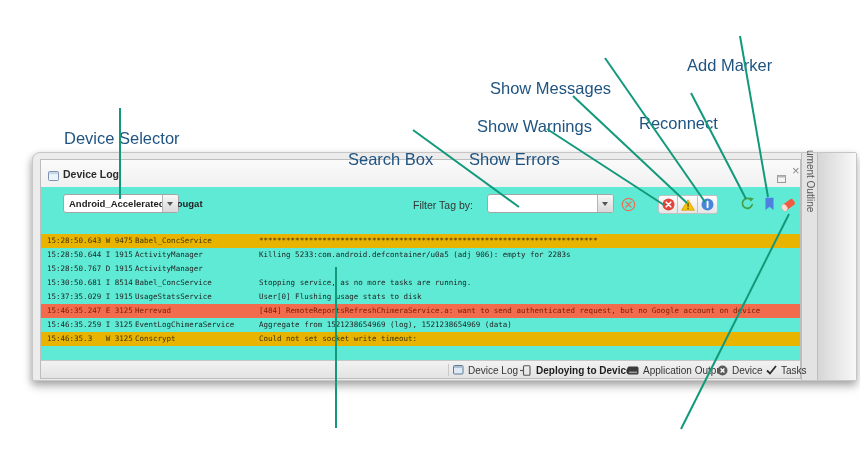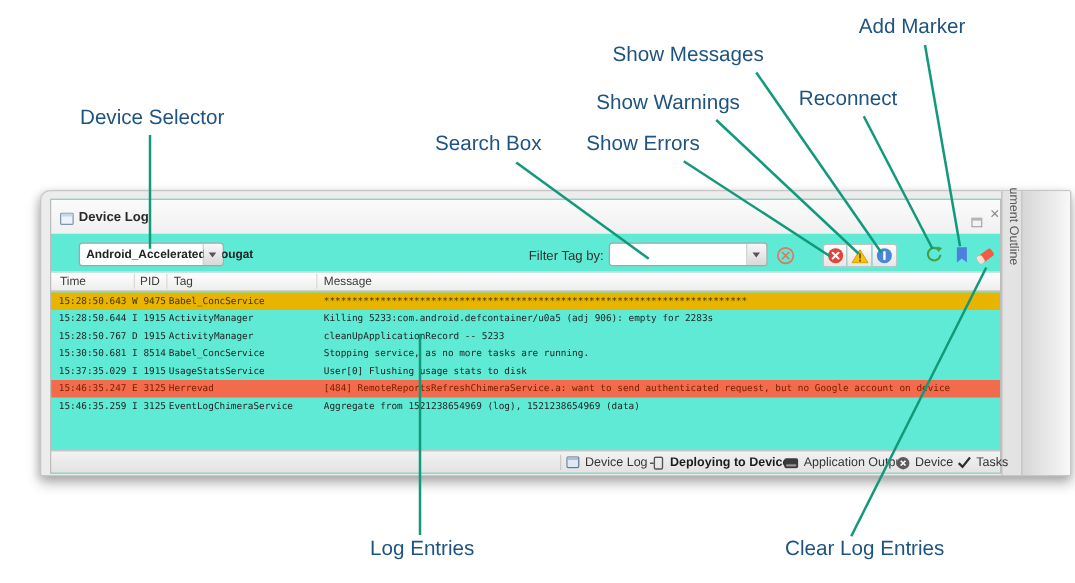--- a/index.html
+++ b/index.html
@@ -28,21 +28,21 @@
   .close-btn{position:absolute;left:751px;top:4px;font-size:13px;color:#8a8a8a;line-height:13px;}
 
   
   .dd{position:absolute;left:22px;top:34px;width:116px;height:19px;background:#fff;
       border:1px solid #a5a5a5;border-radius:3px;box-sizing:border-box;}
   .dd-text{position:absolute;left:5px;top:3px;font-size:9.5px;font-weight:bold;color:#222;white-space:nowrap;}
   .dd-btn{position:absolute;right:0;top:0;width:15px;height:100%;
       background:linear-gradient(#f8f8f8,#d9d9d9);border-left:1px solid #b5b5b5;border-radius:0 2px 2px 0;}
   .tri{position:absolute;left:4px;top:7px;width:0;height:0;
       border-left:3.5px solid transparent;border-right:3.5px solid transparent;border-top:4px solid #555;}
-  .filter-label{position:absolute;left:372px;top:39px;width:70px;text-align:right;
+  .filter-label{position:absolute;left:372px;top:39px;width:70px;text-align:left;
       font-size:10.5px;color:#333;}
   .combo{position:absolute;left:446px;top:34px;width:127px;height:19px;background:#fff;
       border:1px solid #a5a5a5;border-radius:3px;box-sizing:border-box;}
   .icon-abs{position:absolute;}
   .btn-group{position:absolute;left:617px;top:35px;display:flex;}
   .tgl{width:20px;height:19px;background:linear-gradient(#fdfdfd,#e6e6e6);
       border:1px solid #c2c2c2;border-left-width:0;display:flex;align-items:center;justify-content:center;box-sizing:border-box;}
   .tgl:first-child{border-left-width:1px;border-radius:3px 0 0 3px;}
   .tgl:last-child{border-radius:0 3px 3px 0;}
 
@@ -63,21 +63,21 @@
 
   
   .statusbar{position:absolute;left:0;top:200px;width:100%;height:18px;
       background:linear-gradient(#f2f2f2,#e3e3e3);border-top:1px solid #c6c6c6;box-sizing:border-box;}
   .sb-sep{position:absolute;left:407px;top:3px;width:1px;height:12px;background:#c9c9c9;}
   .sbtab{position:absolute;top:0;height:18px;display:flex;align-items:center;gap:4px;
       font-size:10px;color:#333;white-space:nowrap;}
   .sbtab.active{font-weight:bold;color:#1d1d1d;}
 
   
-  .callout{position:absolute;font-size:16.5px;color:#1F5380;white-space:nowrap;}
+  .callout{position:absolute;font-size:16.5px;color:#1F5380;white-space:nowrap;margin-top:44px;}
   .overlay{position:absolute;left:0;top:0;width:860px;height:466px;pointer-events:none;}
 </style>
 </head>
 <body>
 
 <div class="canvas">
 
   <div class="shell">
     <div class="shell-fade"></div>
     <div class="side-strip"></div>
@@ -159,38 +159,30 @@
     </span>
     <span class="icon-abs" style="left:739px;top:36px;">
       <svg width="18" height="16">
           <g transform="rotate(-36 8 8)">
             <rect x="0.5" y="5.5" width="14" height="6.8" rx="2" fill="#F15B40"></rect>
             <rect x="0.5" y="5.5" width="5" height="6.8" rx="2" fill="#FBDDD3"></rect>
           </g>
         </svg>
     </span>
 
-    <div class="thead">
-      <span class="th" style="left:7px">Time</span>
-      <span class="th" style="left:71px">PID</span>
-      <span class="th" style="left:98px">Tag</span>
-      <span class="th" style="left:218px">Message</span>
-      <span class="th-sep" style="left:66px"></span>
-      <span class="th-sep" style="left:92px"></span>
-      <span class="th-sep" style="left:212px"></span>
-    </div>
 
     <div class="rows">
         <div class="log-row warn"><span class="c-left">15:28:50.643 W 9475</span><span class="c-tag">Babel_ConcService</span><span class="c-msg">***************************************************************************</span></div>
         <div class="log-row"><span class="c-left">15:28:50.644 I 1915</span><span class="c-tag">ActivityManager</span><span class="c-msg">Killing 5233:com.android.defcontainer/u0a5 (adj 906): empty for 2283s</span></div>
-        <div class="log-row"><span class="c-left">15:28:50.767 D 1915</span><span class="c-tag">ActivityManager</span><span class="c-msg">cleanUpApplicationRecord -- 5233</span></div>
+        <div class="log-row"><span class="c-left">15:28:50.767 D 1915</span><span class="c-tag">ActivityManager</span></div>
         <div class="log-row"><span class="c-left">15:30:50.681 I 8514</span><span class="c-tag">Babel_ConcService</span><span class="c-msg">Stopping service, as no more tasks are running.</span></div>
         <div class="log-row"><span class="c-left">15:37:35.029 I 1915</span><span class="c-tag">UsageStatsService</span><span class="c-msg">User[0] Flushing usage stats to disk</span></div>
         <div class="log-row error"><span class="c-left">15:46:35.247 E 3125</span><span class="c-tag">Herrevad</span><span class="c-msg">[484] RemoteReportsRefreshChimeraService.a: want to send authenticated request, but no Google account on device</span></div>
         <div class="log-row"><span class="c-left">15:46:35.259 I 3125</span><span class="c-tag">EventLogChimeraService</span><span class="c-msg">Aggregate from 1521238654969 (log), 1521238654969 (data)</span></div>
+        <div class="log-row warn"><span class="c-left">15:46:35.3   W 3125</span><span class="c-tag">Conscrypt</span><span class="c-msg">Could not set socket write timeout:</span></div>
       </div>
 
     <div class="statusbar">
       <span class="sb-sep"></span>
       <div class="sbtab" style="left:412px">
         <svg width="11" height="10">
             <rect x="0.5" y="0.5" width="9.5" height="8.5" rx="1" fill="#dfe9f3" stroke="#5E7A96"></rect>
             <rect x="1" y="1" width="8.5" height="2" fill="#aebfd1"></rect>
           </svg>
         <span>Device Log</span>

